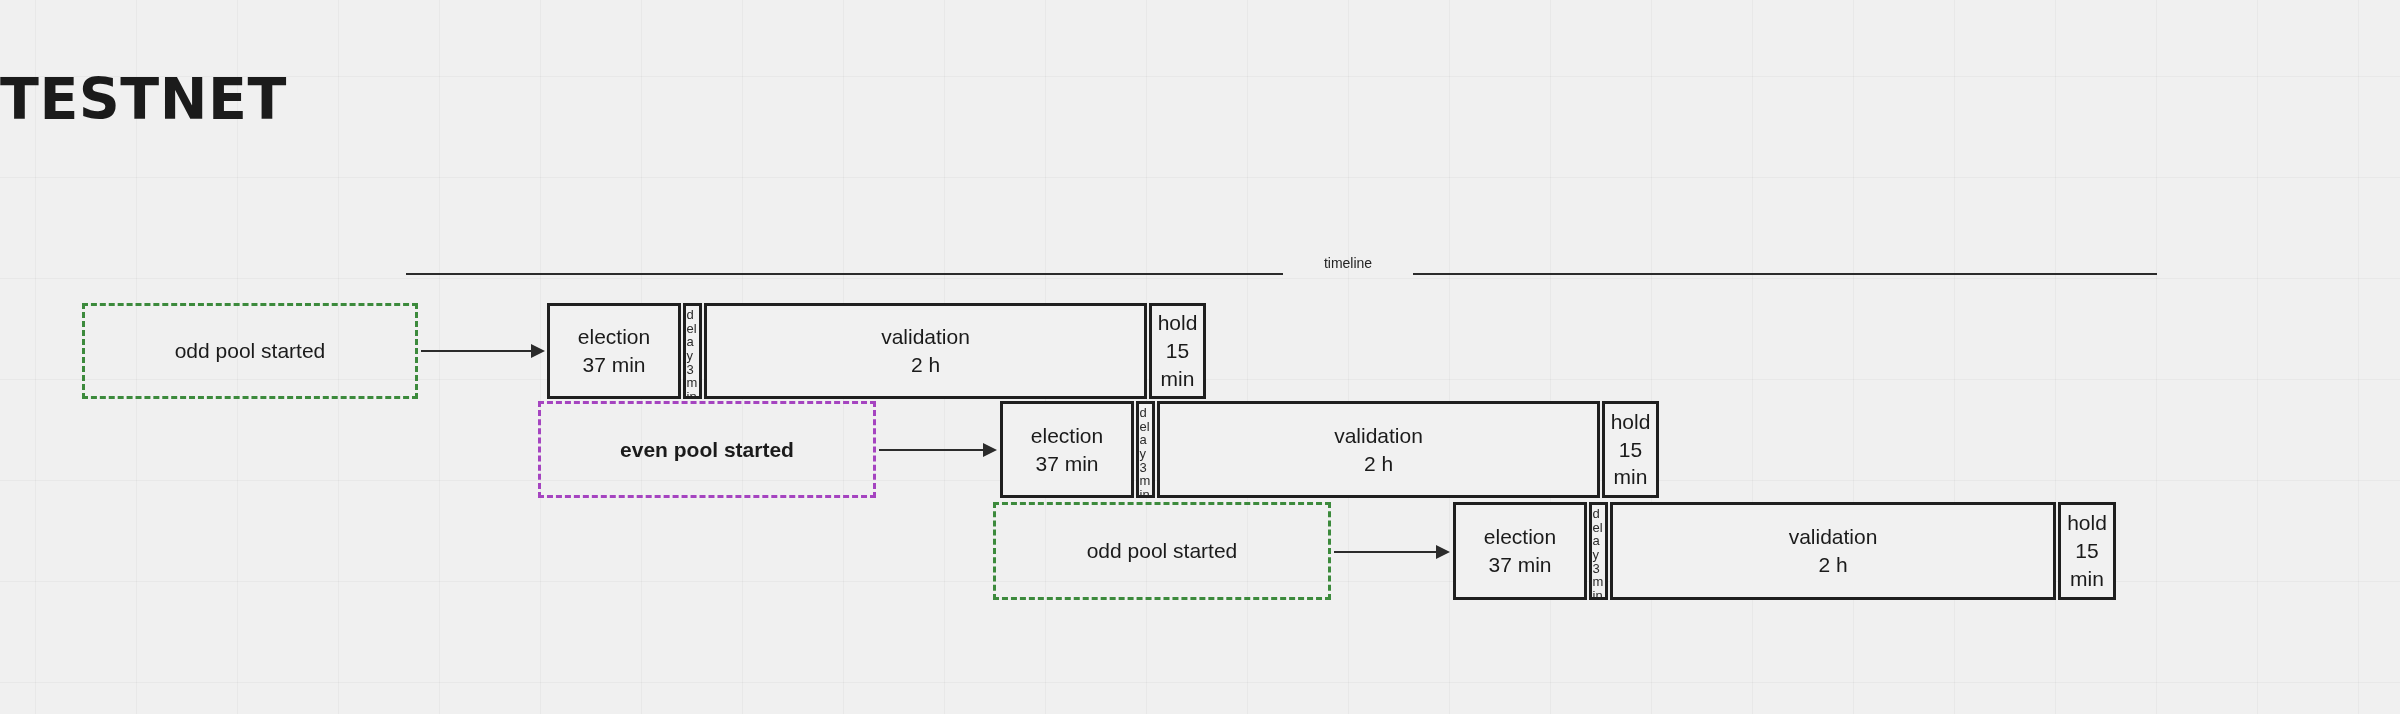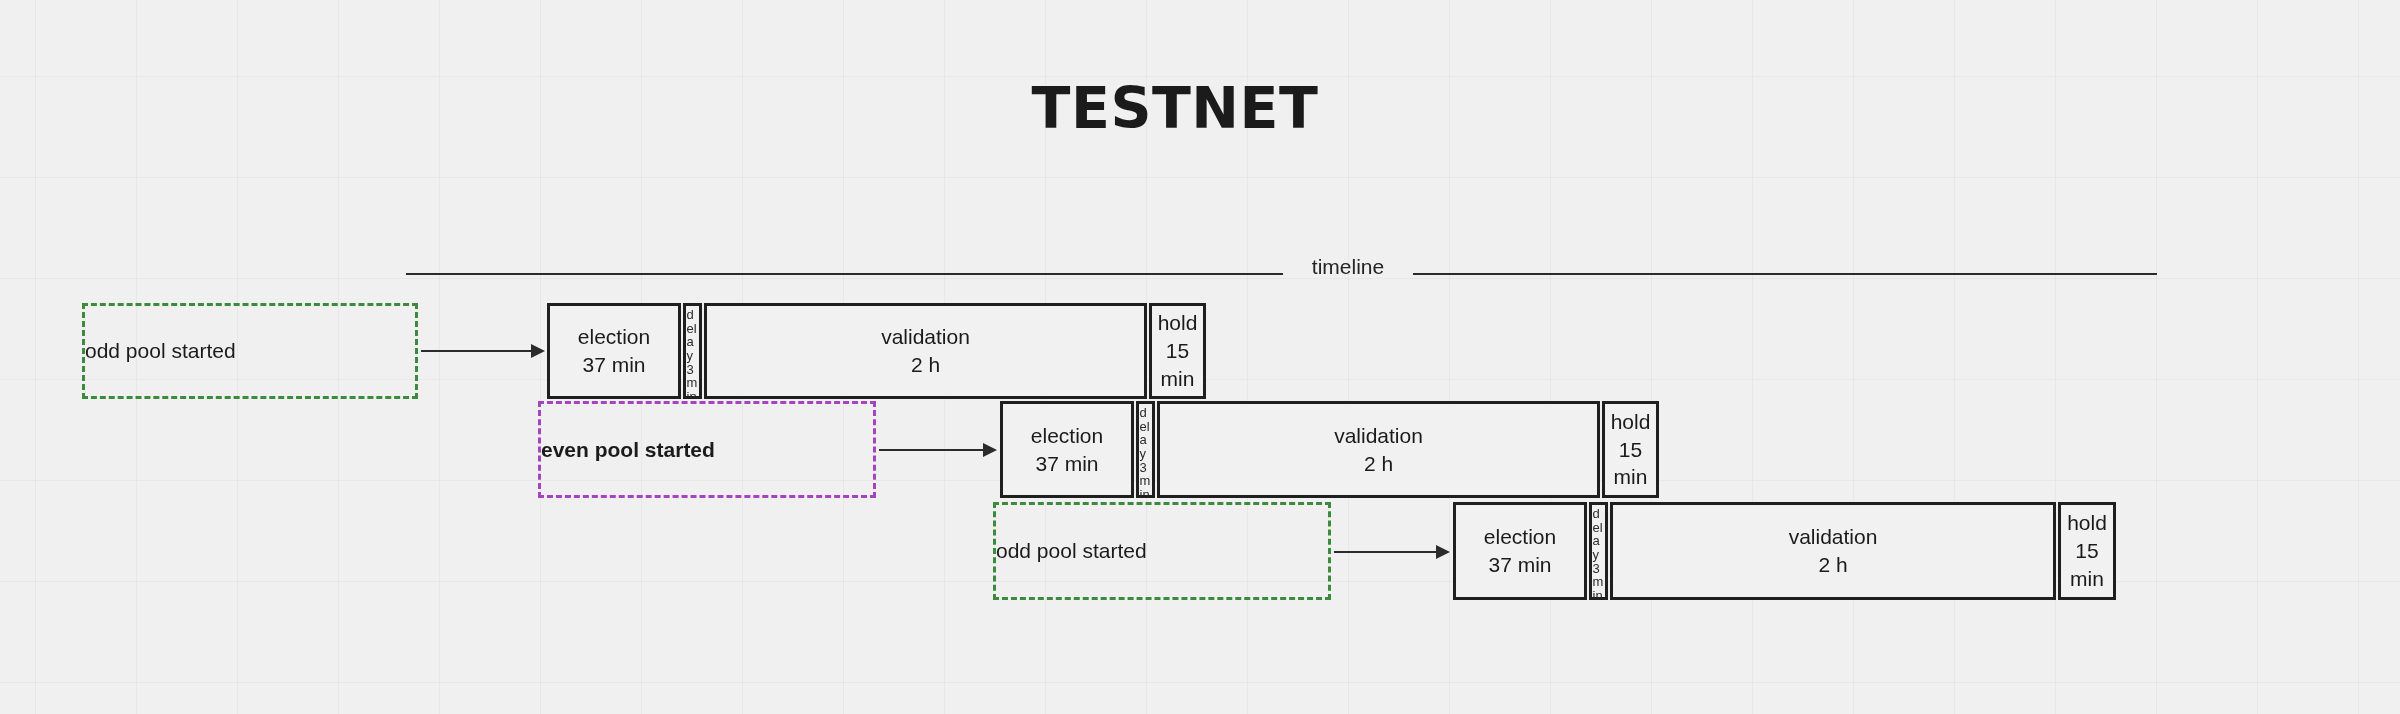--- a/index.html
+++ b/index.html
@@ -24,23 +24,23 @@
       linear-gradient(to right, rgba(0,0,0,0.035) 1px, transparent 1px),
       linear-gradient(to bottom, rgba(0,0,0,0.035) 1px, transparent 1px);
     background-size: 101px 101px;
     background-position: 35px 76px;
   }
 
   
   #page-title {
     position: absolute;
     left: 0;
-    top: 75px;
+    top: 66px;
     width: 2350px;
-    text-align: center;
+    text-align: left;
     font-size: 57px;
     font-weight: bold;
     letter-spacing: 0.5px;
     color: #1b1b1b;
     font-family: "DejaVu Sans", sans-serif;
   }
 
   
   #timeline-axis {
     position: absolute;
@@ -57,21 +57,21 @@
     background: #2b2b2b;
   }
   #timeline-axis .line-left  { left: 0;    width: 877px; }
   #timeline-axis .line-right { right: 0;   width: 744px; }
   #timeline-label {
     position: absolute;
     left: 877px;
     top: -10px;
     width: 130px;
     text-align: center;
-    font-size: 21px;
+    font-size: 14px;
     color: #242424;
     background: transparent;
   }
 
   
   .block {
     position: absolute;
     box-sizing: border-box;
     border: 3px solid #1f1f1f;
     background: #f1f1f1;
@@ -107,21 +107,21 @@
   }
 
   
   .note {
     position: absolute;
     box-sizing: border-box;
     border: 3px dashed #3c8a3c;
     background: transparent;
     display: flex;
     align-items: center;
-    justify-content: flex-start;
+    justify-content: center;
     font-size: 21px;
     color: #1b1b1b;
     text-align: center;
   }
   .note.purple { border-color: #a544c0; }
 
   
   .arrow {
     position: absolute;
     height: 14px;

